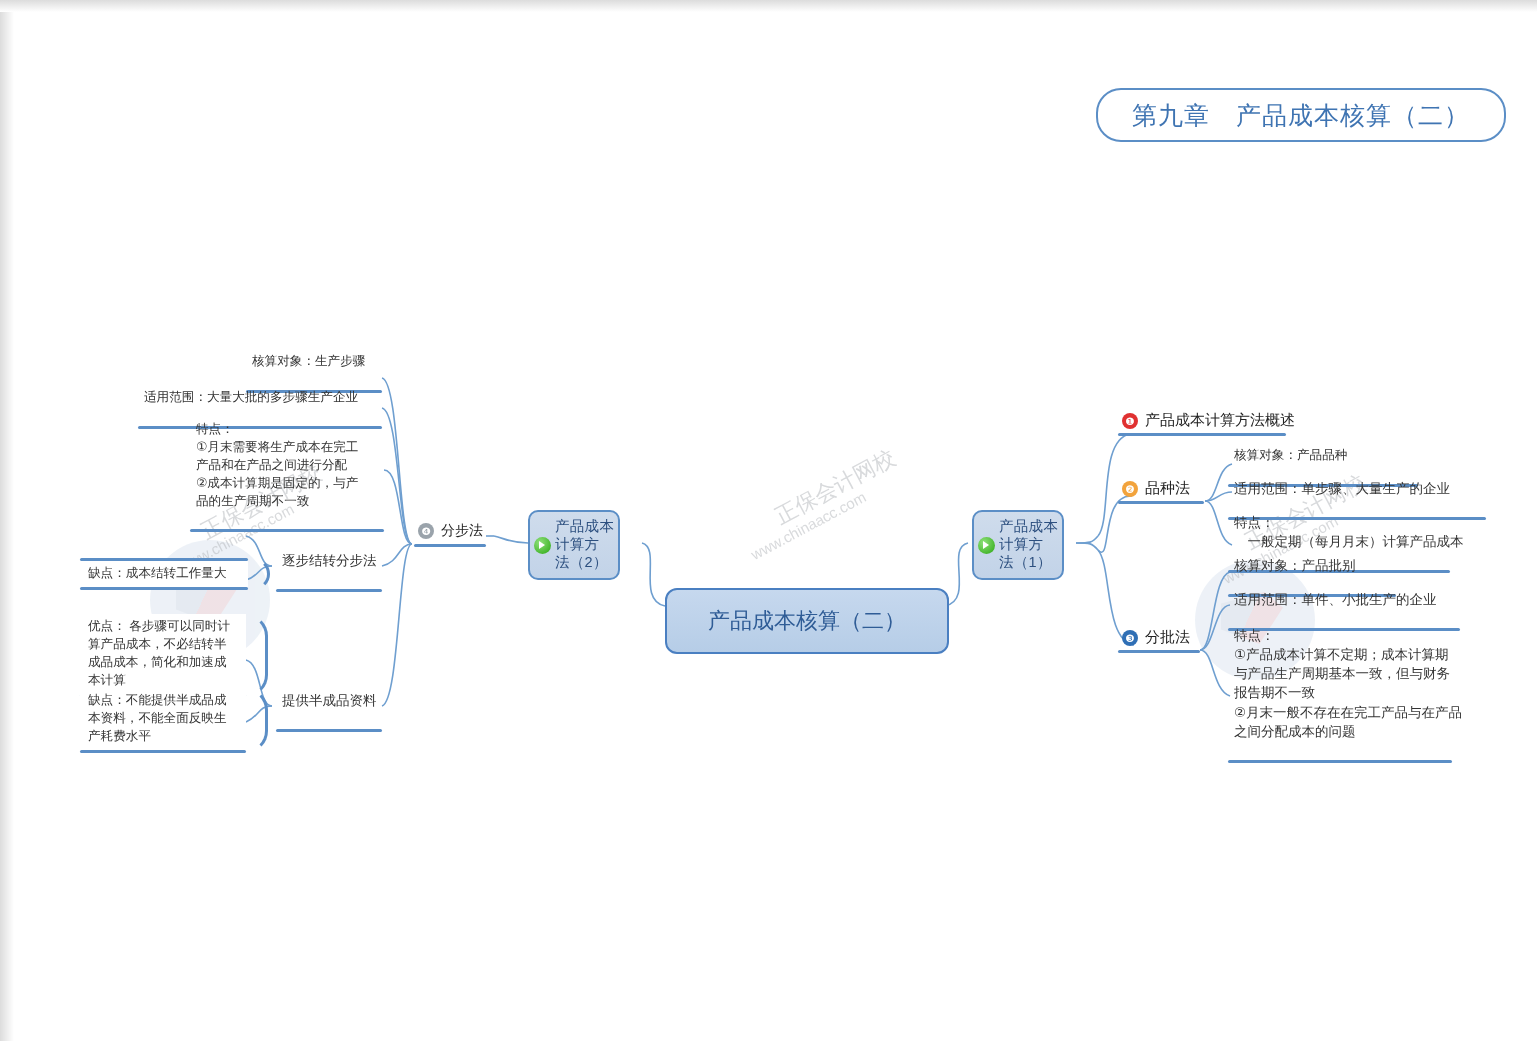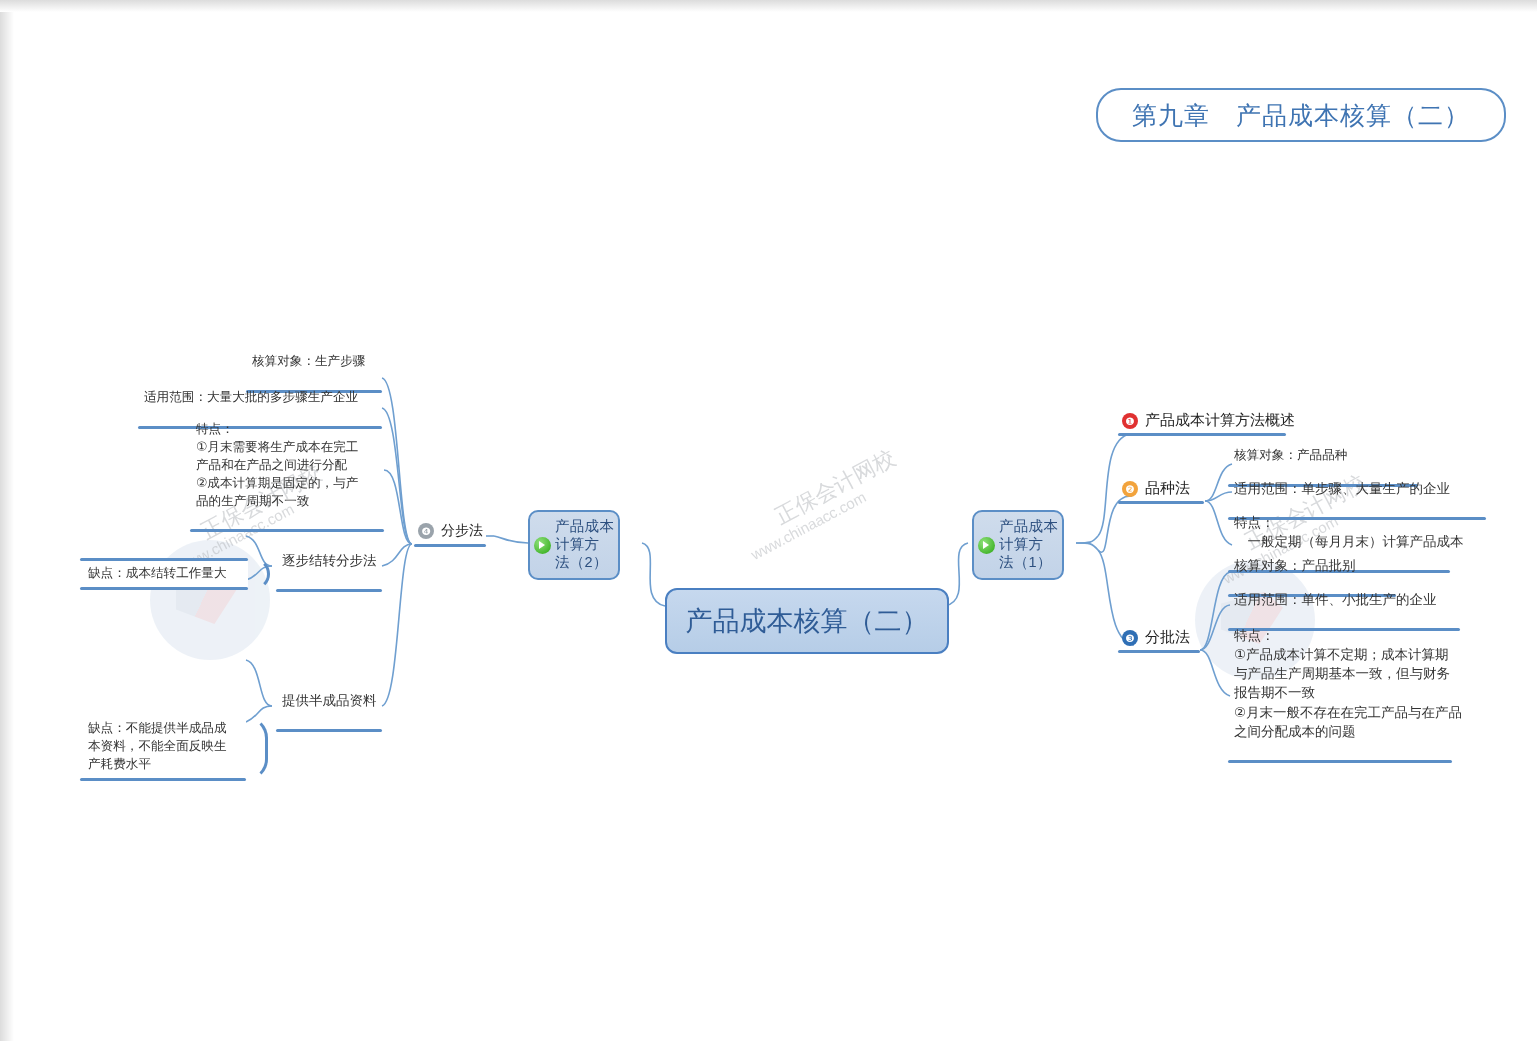--- a/index.html
+++ b/index.html
@@ -48,21 +48,21 @@
             pointer-events:none;overflow:visible;}
 
   
   .node{position:absolute;z-index:5;}
 
   .central{
     left:665px;top:588px;width:280px;height:62px;
     border:2px solid #4a7fc1;border-radius:12px;
     background:linear-gradient(to bottom,#c6d8ee,#b6cde7);
     display:flex;align-items:center;justify-content:center;
-    color:#2f5c96;font-size:27px;
+    color:#2f5c96;font-size:22px;
   }
 
   .branch{
     width:92px;height:70px;border:2px solid #5b8ec6;border-radius:10px;
     background:linear-gradient(to bottom,#cfdcec,#c2d3e8);
     display:flex;align-items:center;padding-left:4px;box-sizing:border-box;
   }
   .branch .lbl{color:#2c4f7f;font-size:14.5px;line-height:1.22;letter-spacing:.3px;}
   .gicon{
     width:17px;height:17px;border-radius:50%;flex:0 0 17px;margin-right:4px;
@@ -277,22 +277,34 @@
       <div style="position:absolute;right:-22px;top:0;width:24px;height:100%;
                   border:3px solid #5b8ec6;border-left:none;border-radius:0 22px 22px 0;
                   border-top-color:transparent;border-bottom-color:transparent;box-sizing:border-box;"></div>
     </div>
 
     <div class="leaf" style="left:276px;top:690px;">
       <div class="txt">提供半成品资料</div>
       <div class="rule" style="width:106px;"></div>
     </div>
 
-
-    <div class="boxleaf" style="left:80px;top:688px;width:166px;margin-top:28px;">
+    <div class="boxleaf" style="left:80px;top:614px;width:166px;">
+      <div class="body">
+        <div class="txt sm" style="font-size:12.6px;line-height:1.42;white-space:pre-line;color:#333;">优点： 各步骤可以同时计
+算产品成本，不必结转半
+成品成本，简化和加速成
+本计算</div>
+      </div>
+      <div style="height:3px;background:#5b8ec6;border-radius:2px;width:166px;"></div>
+      <div style="position:absolute;right:-22px;top:0;width:24px;height:100%;
+                  border:3px solid #5b8ec6;border-left:none;border-radius:0 22px 22px 0;
+                  border-top-color:transparent;border-bottom-color:transparent;box-sizing:border-box;"></div>
+    </div>
+
+    <div class="boxleaf" style="left:80px;top:688px;width:166px;">
       <div class="body">
         <div class="txt sm" style="font-size:12.6px;line-height:1.42;white-space:pre-line;color:#333;">缺点：不能提供半成品成
 本资料，不能全面反映生
 产耗费水平</div>
       </div>
       <div style="height:3px;background:#5b8ec6;border-radius:2px;width:166px;"></div>
       <div style="position:absolute;right:-22px;top:0;width:24px;height:100%;
                   border:3px solid #5b8ec6;border-left:none;border-radius:0 22px 22px 0;
                   border-top-color:transparent;border-bottom-color:transparent;box-sizing:border-box;"></div>
     </div>

